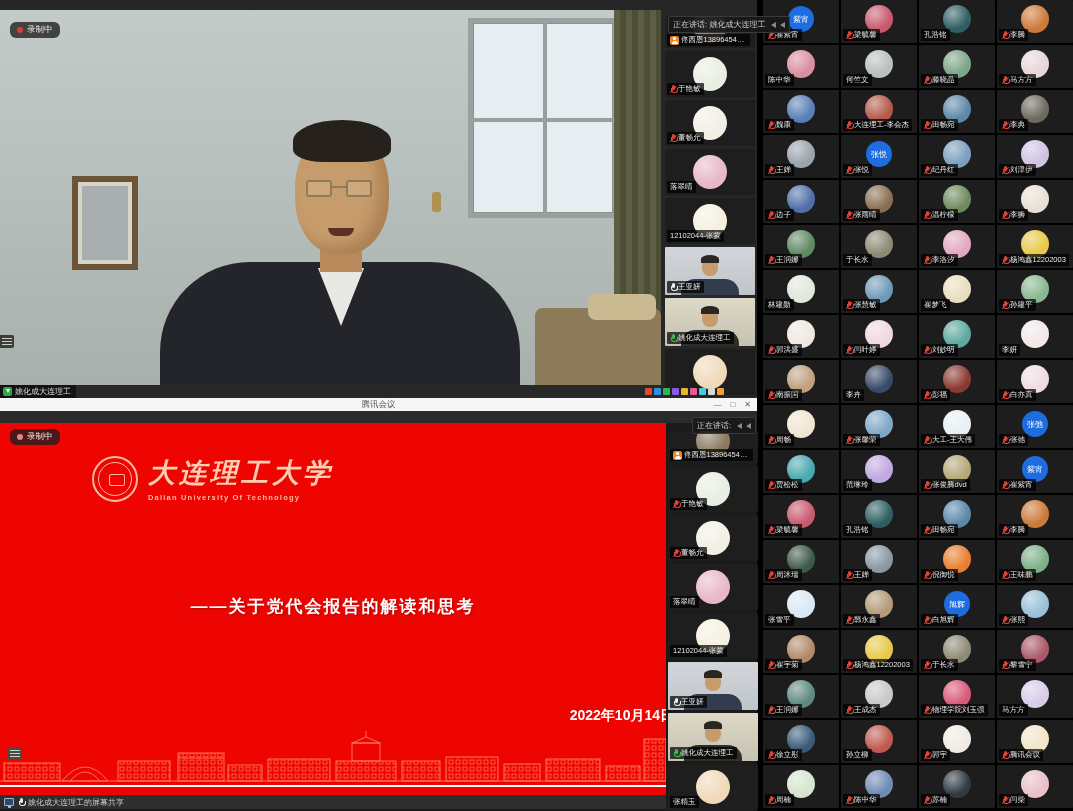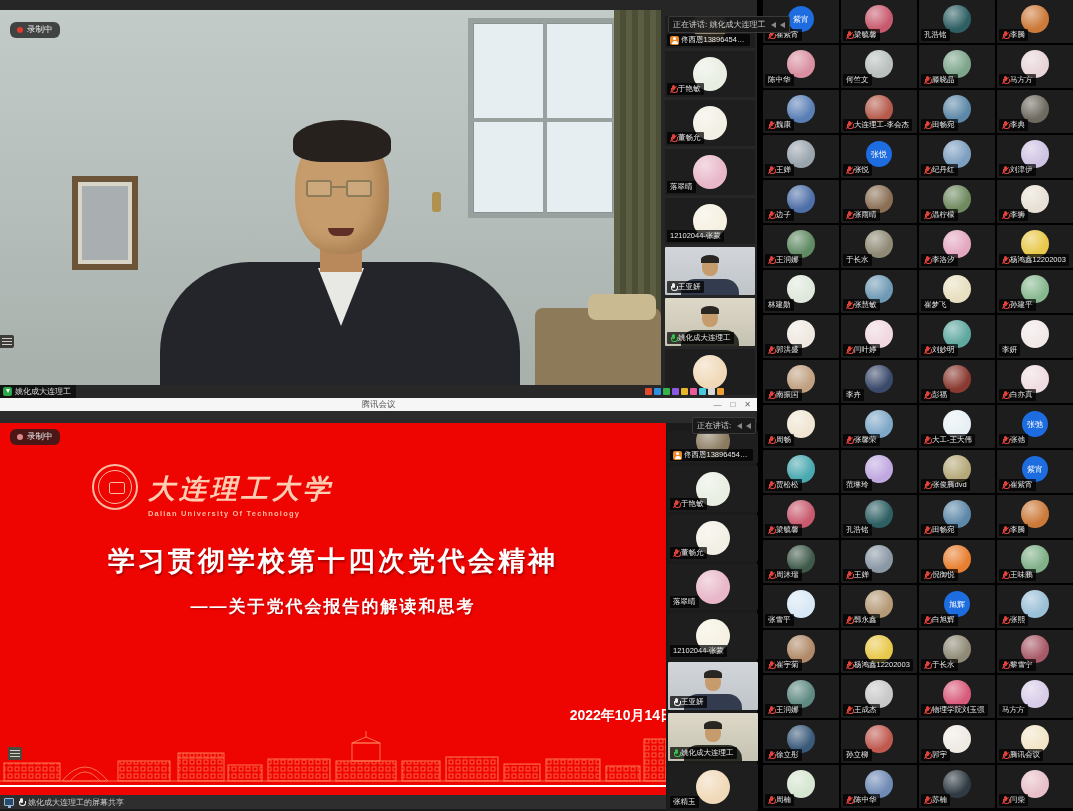--- a/index.html
+++ b/index.html
@@ -62,21 +62,21 @@
 
   
   .win-bottom{position:absolute;left:0;top:411px;width:757px;height:400px;background:#1b1b1b;}
   .wb-strip{position:absolute;left:0;top:0;width:757px;height:12px;background:#2b2b2b;}
   .slide{position:absolute;left:0;top:12px;width:666px;height:372px;background:#ee0400;overflow:hidden;}
   .logo-row{position:absolute;left:92px;top:32px;display:flex;align-items:center;gap:10px;}
   .crest{width:46px;height:46px;border:2px solid #ffb9a0;border-radius:50%;position:relative;}
   .crest::before{content:"";position:absolute;left:4px;top:4px;right:4px;bottom:4px;border:1px solid #ffb9a0;border-radius:50%;}
   .crest::after{content:"";position:absolute;left:15px;top:16px;width:14px;height:10px;border:1.5px solid #ffb9a0;border-radius:2px;}
   .logo-cn{font-size:27px;font-weight:bold;font-style:italic;color:#ffcdb2;
-    font-family:"Liberation Serif","DejaVu Serif",serif;letter-spacing:4px;white-space:nowrap;margin-top:16px;}
+    font-family:"Liberation Serif","DejaVu Serif",serif;letter-spacing:4px;white-space:nowrap;}
   .logo-en{font-size:7.5px;font-weight:bold;color:#ffb9a0;letter-spacing:1.2px;margin-top:2px;}
   .s-title{position:absolute;left:0;top:120px;width:100%;text-align:center;font-size:27px;font-weight:bold;
     color:#fff;letter-spacing:3px;text-shadow:1px 2px 2px rgba(0,0,0,.3);}
   .s-sub{position:absolute;left:0;top:172px;width:100%;text-align:center;font-size:17px;font-weight:bold;
     color:#fff;letter-spacing:2px;text-shadow:1px 1px 2px rgba(0,0,0,.25);}
   .s-author{position:absolute;left:0;top:252px;width:100%;text-align:center;font-size:15px;font-weight:bold;
     color:#fff;letter-spacing:7px;}
   .s-date{position:absolute;left:8px;top:284px;width:100%;text-align:right;font-size:14px;font-weight:bold;color:#fff;}
   .skyline{position:absolute;left:0;top:308px;width:666px;height:52px;}
   .s-line{position:absolute;left:0;top:362px;width:666px;height:2px;background:#fff;}
@@ -211,21 +211,20 @@
         <span class="dot" style="background:#d88;"></span>
         <span class="rtx">录制中</span>
       </div>
       <div class="logo-row">
         <div class="crest"></div>
         <div>
           <div class="logo-cn">大连理工大学</div>
           <div class="logo-en">Dalian University Of Technology</div>
         </div>
       </div>
-      <div class="s-title">学习贯彻学校第十四次党代会精神</div>
       <div class="s-sub">——关于党代会报告的解读和思考</div>
       <div class="s-date">2022年10月14日</div>
       <svg class="skyline" viewBox="0 0 666 52">
         <defs>
           <pattern id="w" width="7" height="7" patternUnits="userSpaceOnUse">
             <rect x="1" y="1" width="4" height="4" fill="none" stroke="#ff7d5a" stroke-width="0.7"></rect>
           </pattern>
         </defs>
         <g stroke="#ff7d5a" stroke-width="0.9" fill="none">
           <rect x="4" y="32" width="56" height="18" fill="url(#w)"></rect>

